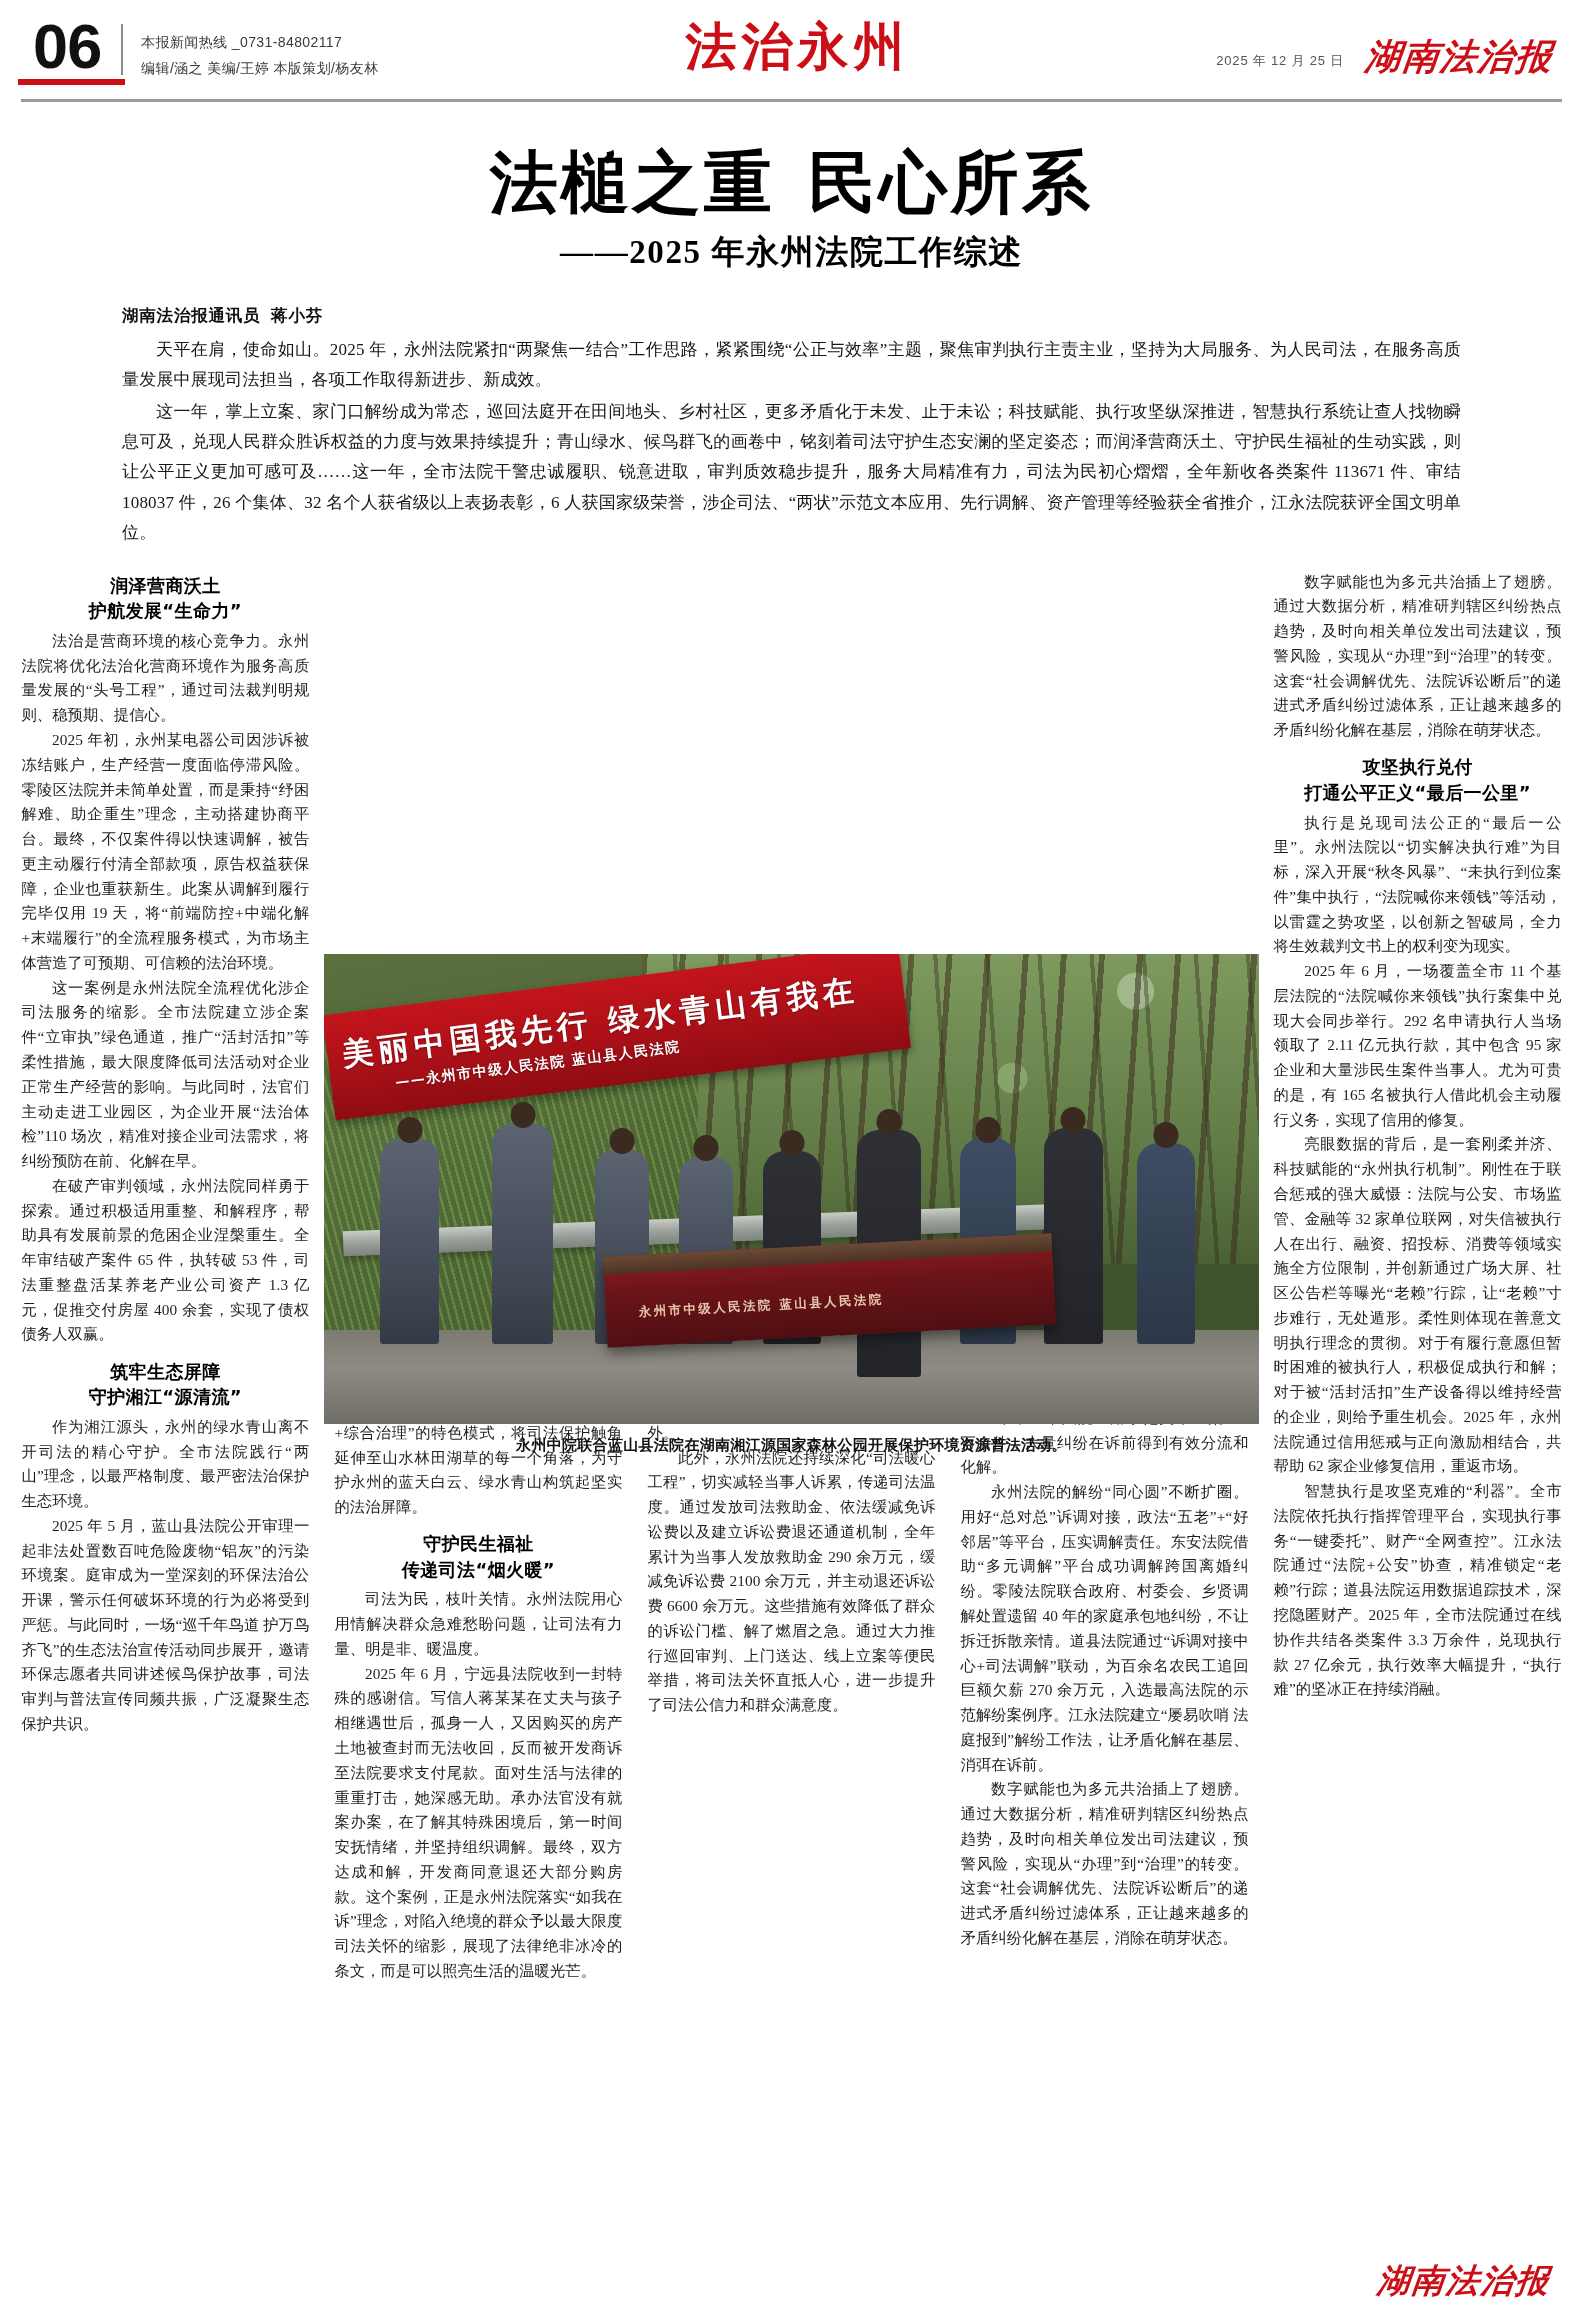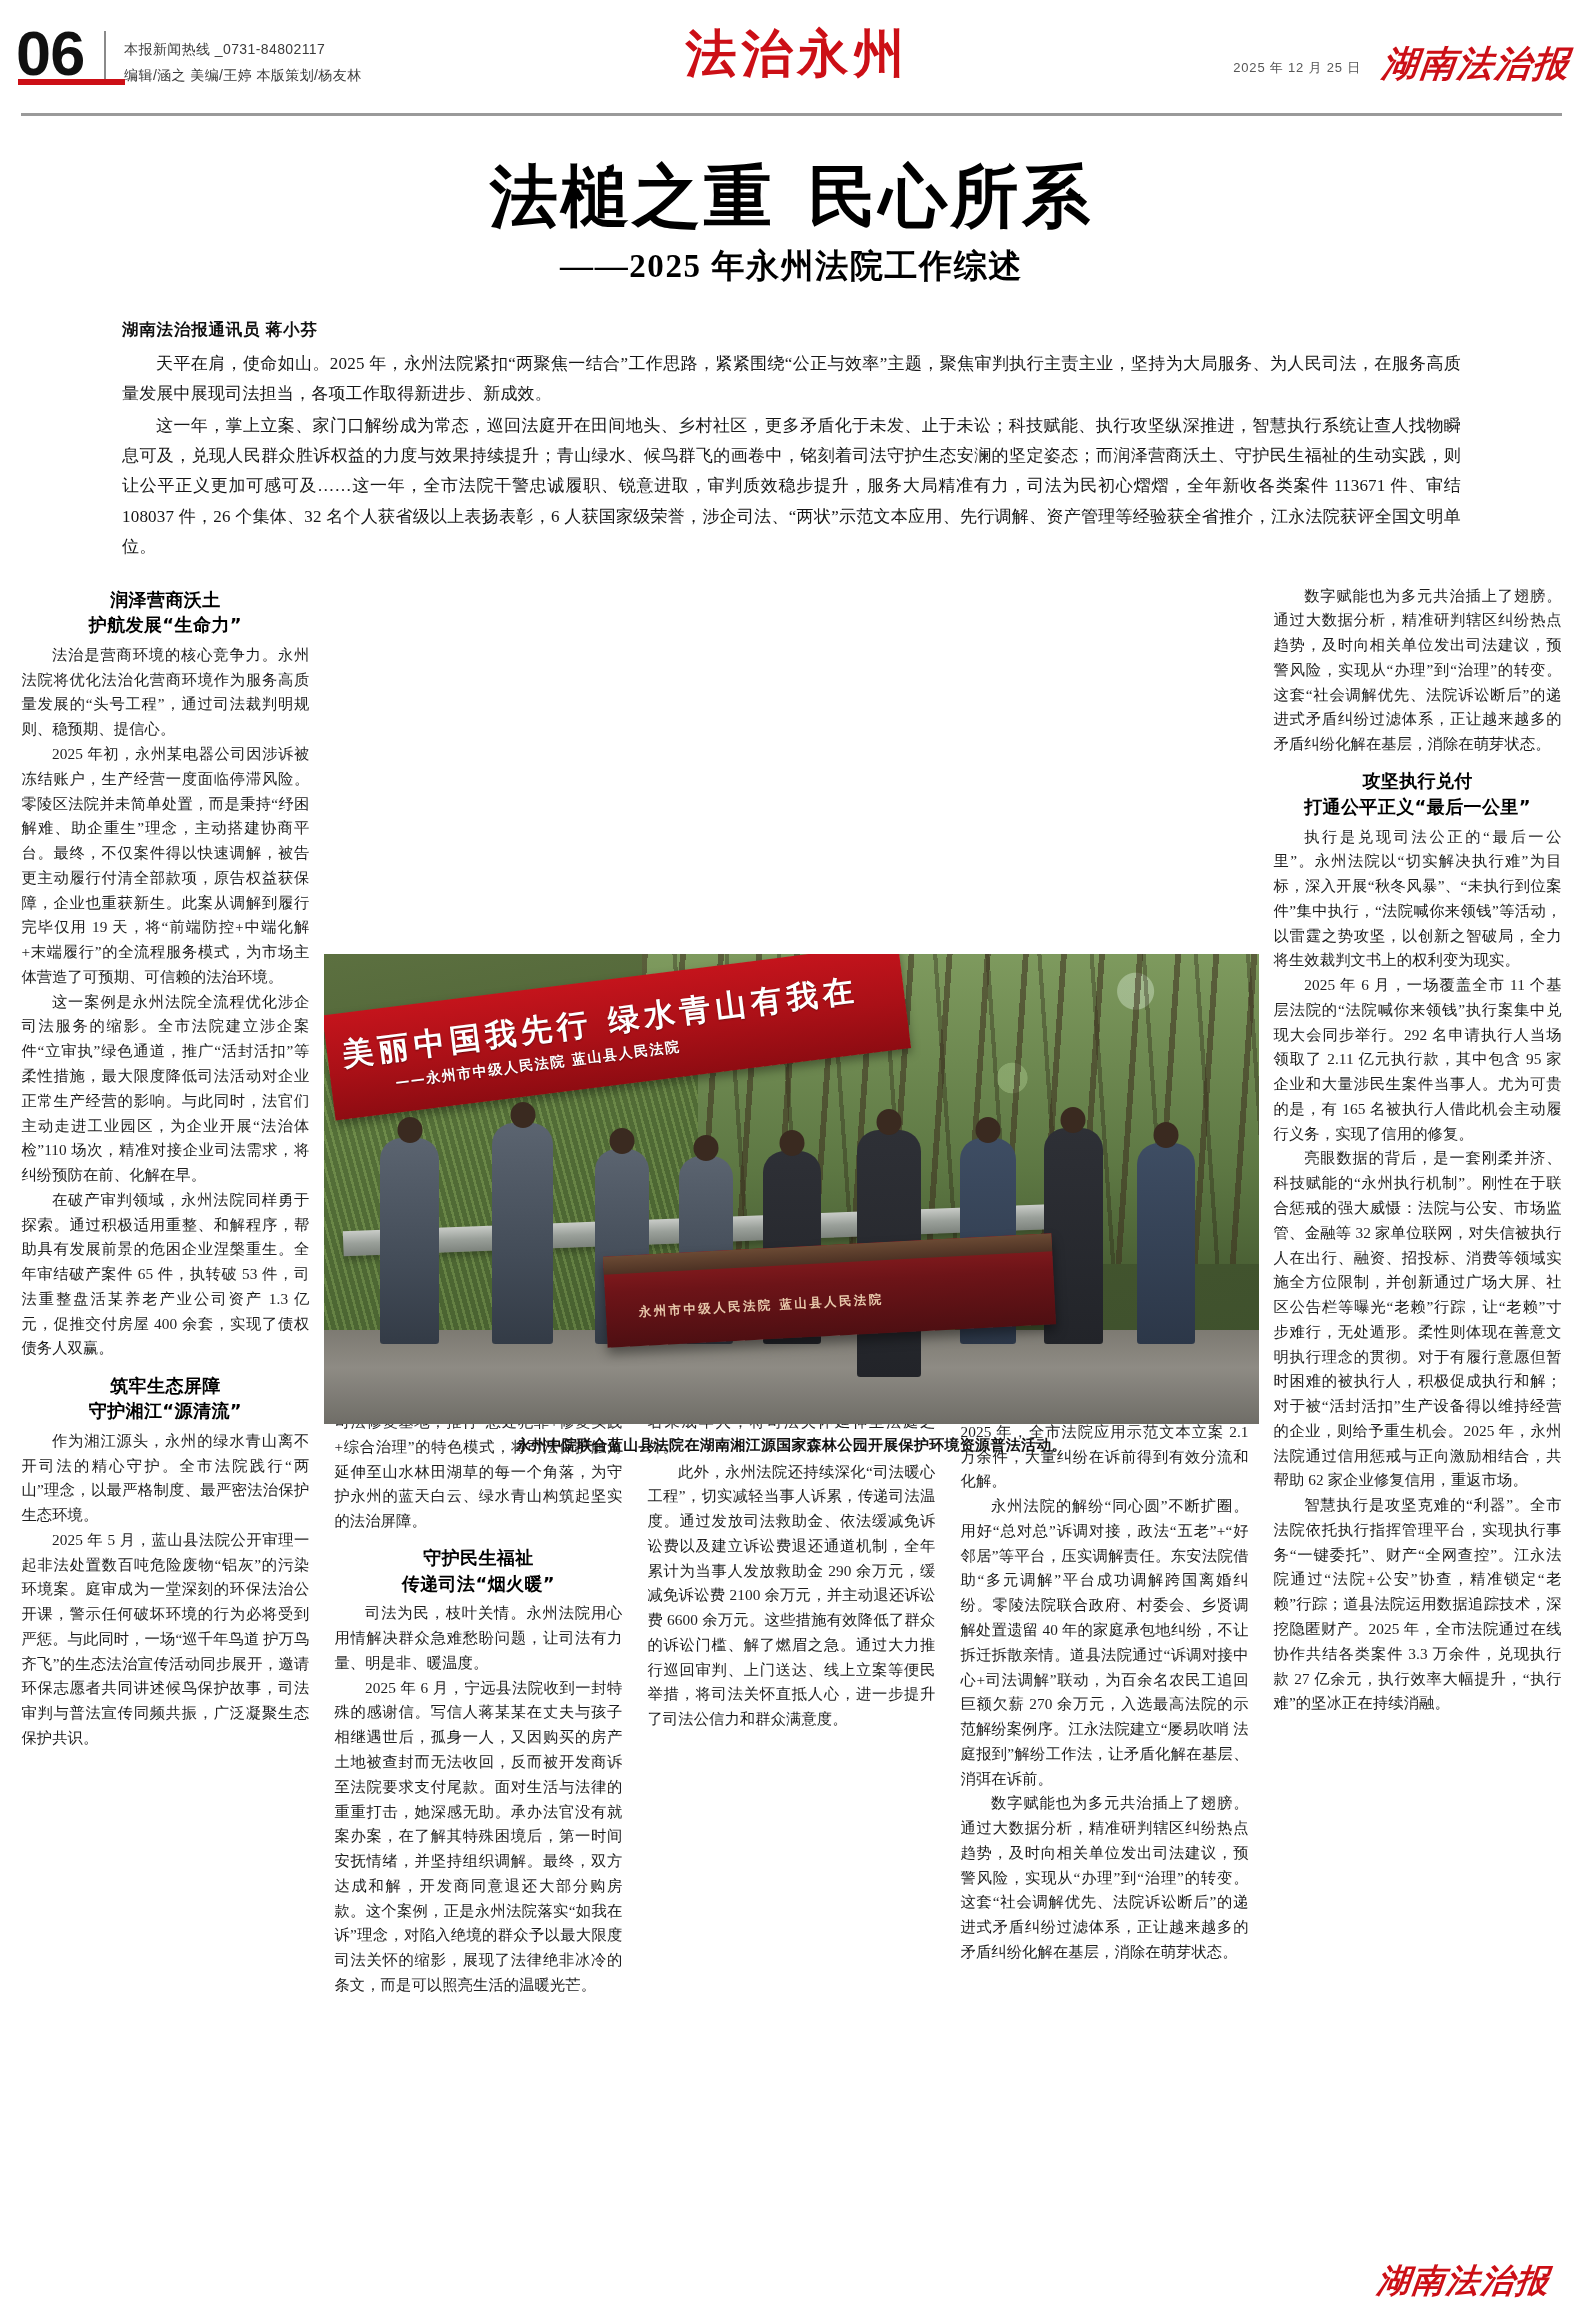--- a/index.html
+++ b/index.html
@@ -10,22 +10,22 @@
     background: #ffffff;
     font-family: "Liberation Serif", "DejaVu Serif", serif;
     color: #1a1a1a;
     position: relative;
     overflow: hidden;
   }
 
   
   .masthead {
     position: relative;
-    height: 113px;
-    padding: 0 6px;
+    height: 99px;
+    padding: 0 23px;
     display: flex;
     align-items: center;
   }
   .page-num {
     font-family: "Liberation Sans", sans-serif;
     font-weight: 700;
     font-size: 63px;
     line-height: 0.9;
     color: #111;
     letter-spacing: -0.8px;
@@ -118,21 +118,21 @@
     color: #000;
     margin-top: 8.2px;
     text-align: center;
   }
 
   
   .lede {
     margin: 25px 122px 0 122px;
   }
   .byline {
-    font-family: Liberation Sans, sans-serif;
+    font-family: Liberation Mono, monospace;
     font-weight: 700;
     font-size: 16.5px;
     color: #111;
     letter-spacing: 0.8px;
     margin-bottom: 8.2px;
   }
   .lede p {
     font-family: "Liberation Serif", "DejaVu Serif", serif;
     font-size: 17px;
     line-height: 1.78;

